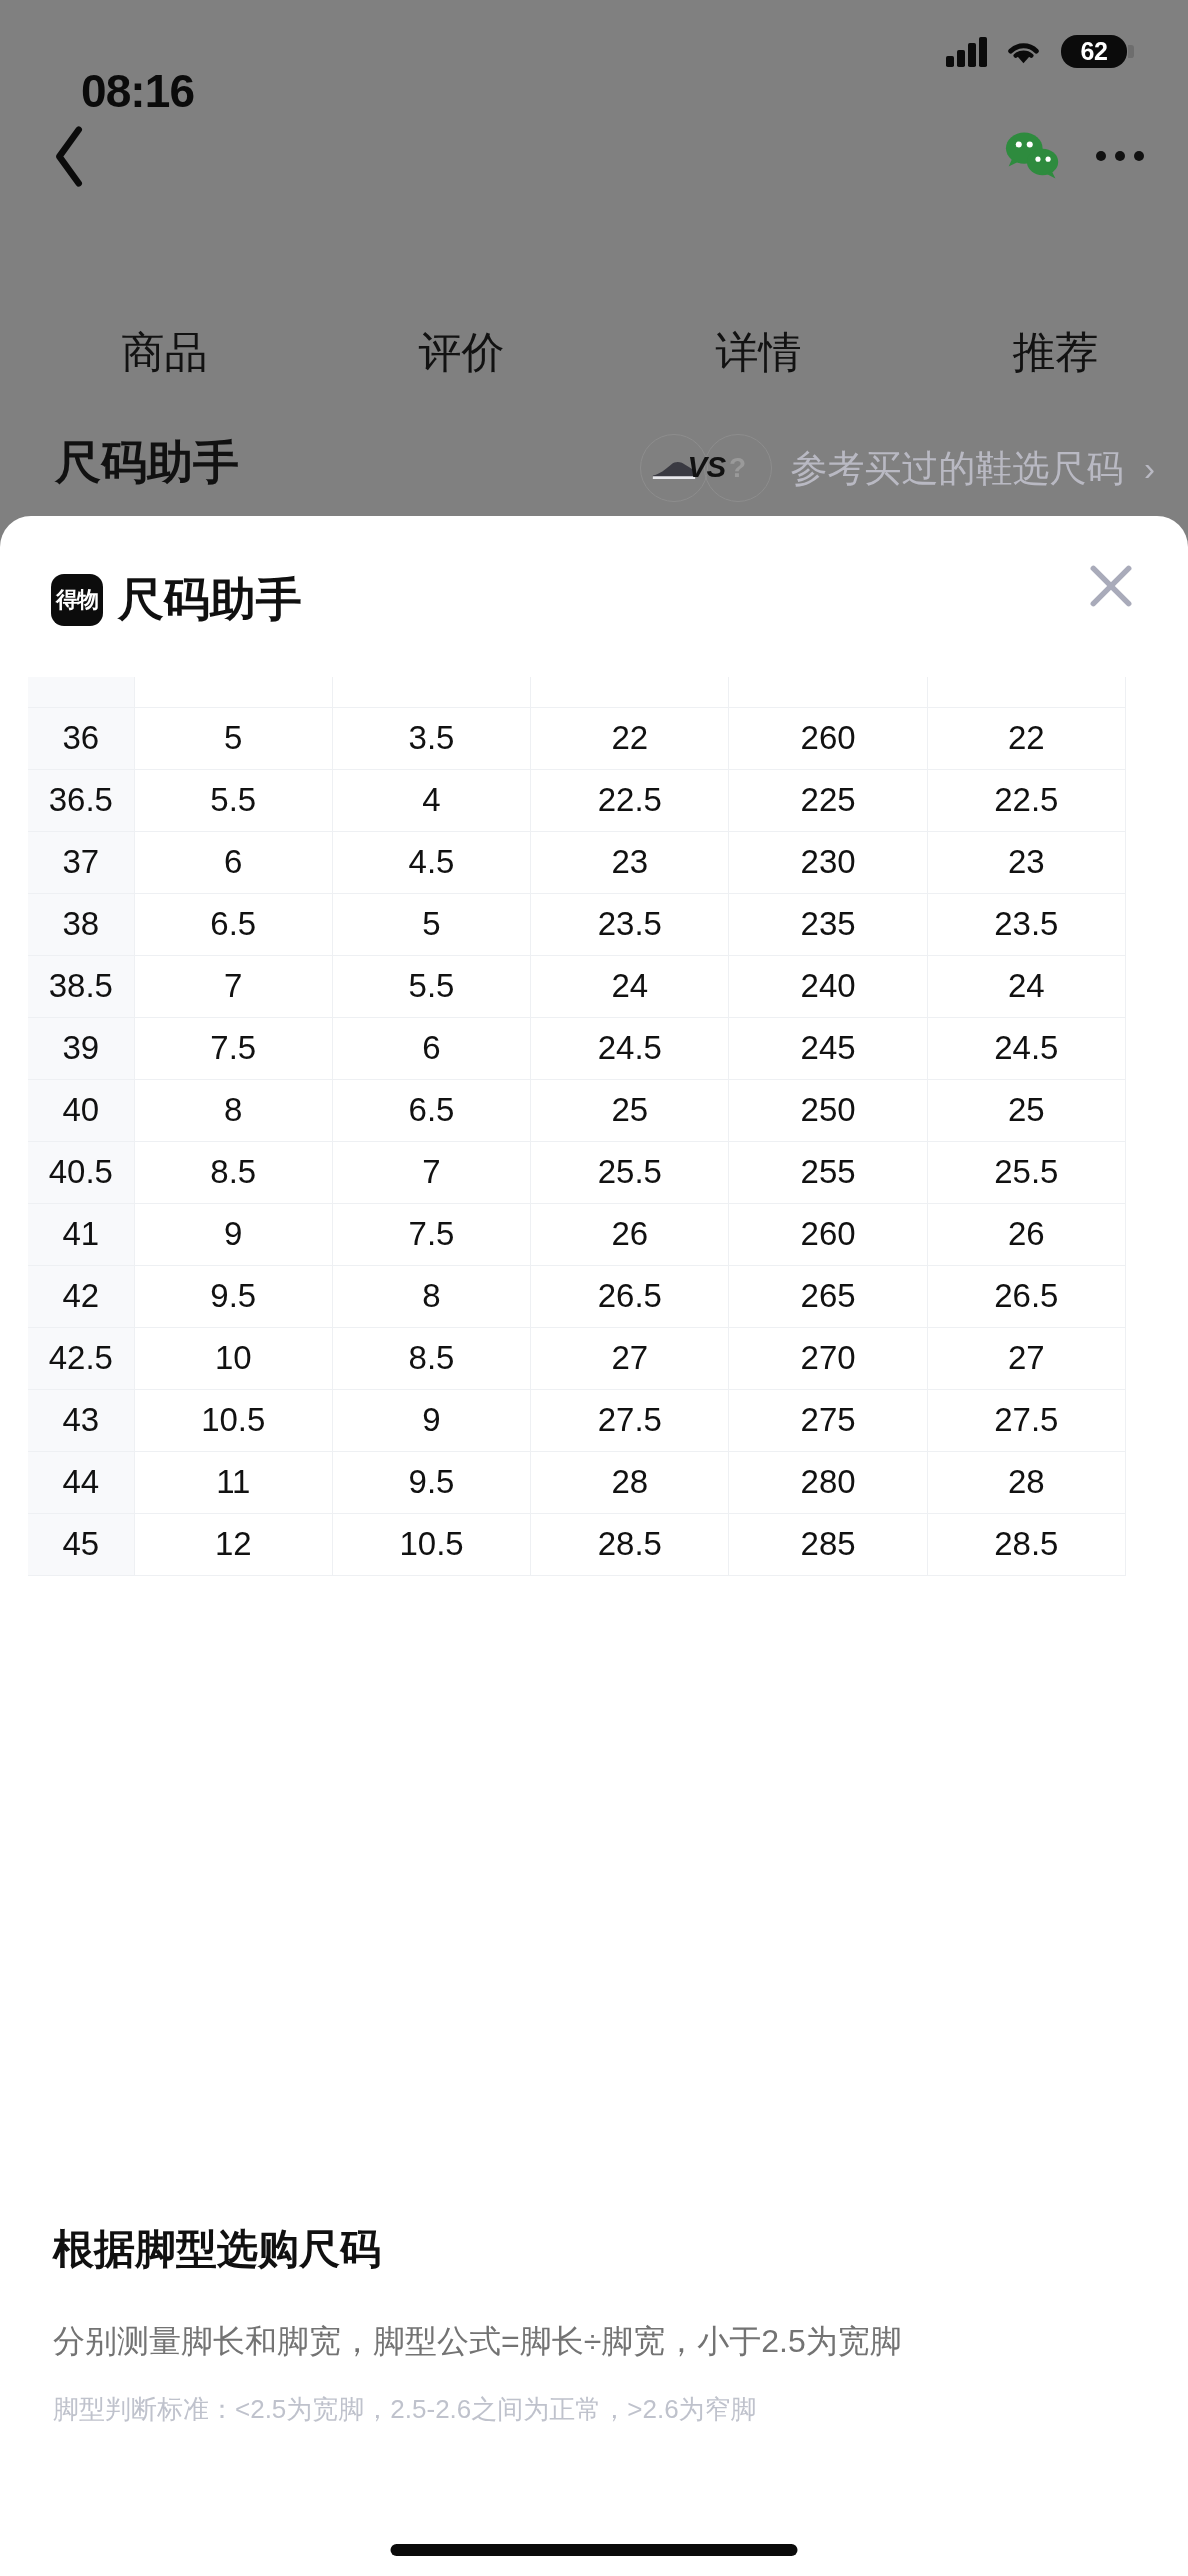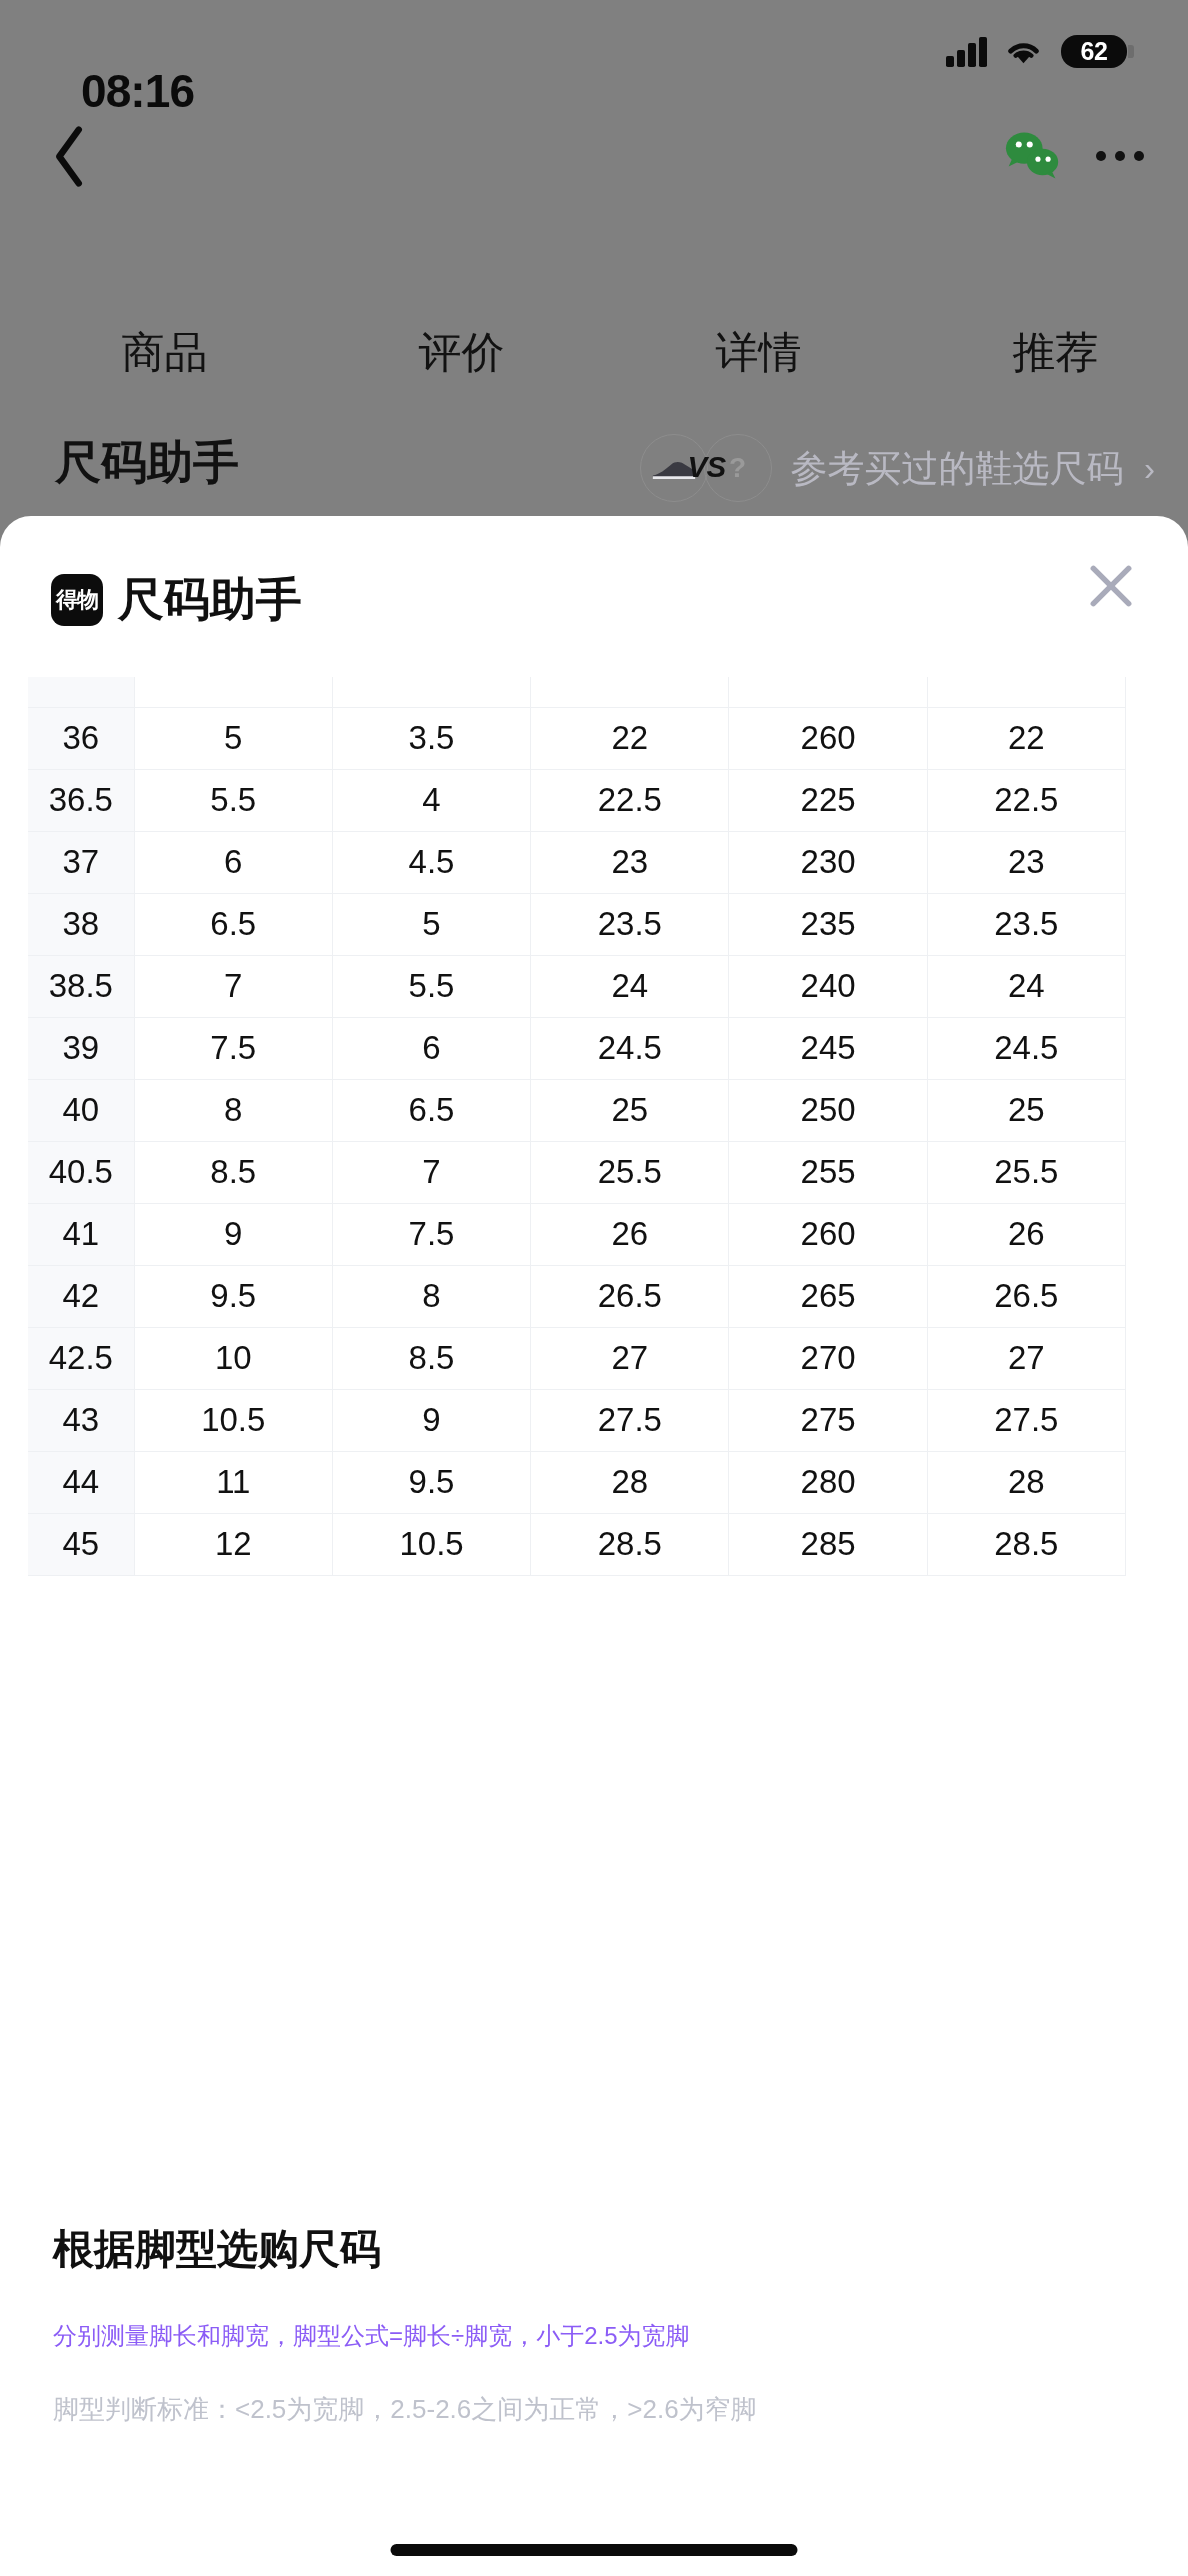--- a/index.html
+++ b/index.html
@@ -175,21 +175,21 @@
   
   .foot{
     position:absolute; left:0; top:1686px; width:1188px;
   }
   .foot-title{
     position:absolute; left:53px; top:20px;
     font-size:41px; font-weight:700; color:#101010;
   }
   .foot-desc{
     position:absolute; left:53px; top:118px;
-    font-size:24px; color:#8b5cf6;
+    font-size:32px; color:#737373;
   }
   .foot-note{
     position:absolute; left:53px; top:190px;
     font-size:26px; color:#bfc2cc;
   }
   .home-indicator{
     position:absolute; left:50%; transform:translateX(-50%);
     bottom:20px; width:407px; height:12px; border-radius:7.4px; background:#0b0b0b;
   }
 </style>

